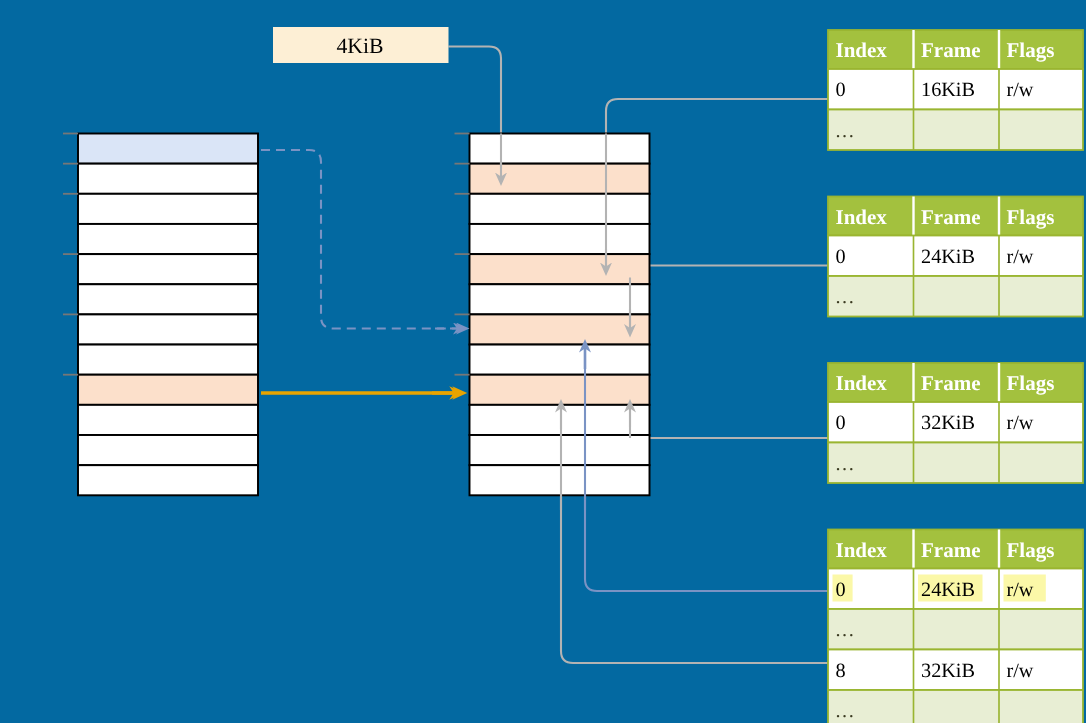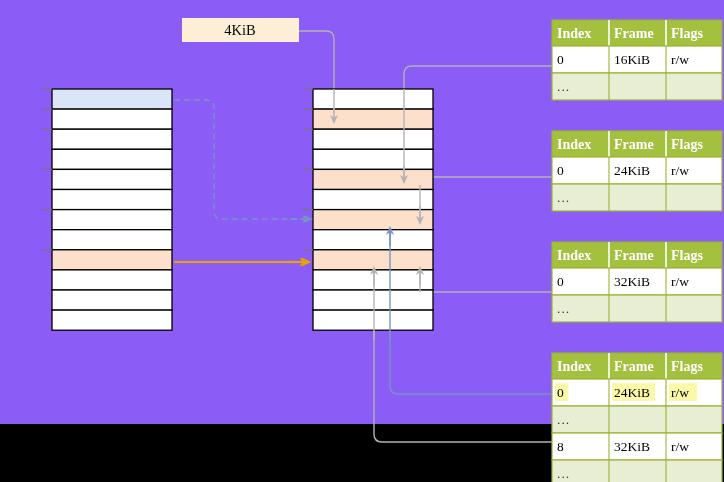--- a/index.html
+++ b/index.html
@@ -10,22 +10,22 @@
   }
   body {
     width: 724px;
     height: 482px;
     overflow: hidden;
     font-family: "Liberation Serif", serif;
   }
   #stage {
     position: relative;
     width: 724px;
-    height: 424px;
-    background: #8b5cf6;
+    height: 482px;
+    background: #0369a1;
   }
   #diagram {
     position: absolute;
     left: 0;
     top: 0;
     width: 724px;
     height: 482px;
     display: block;
   }
   .cell-text {

